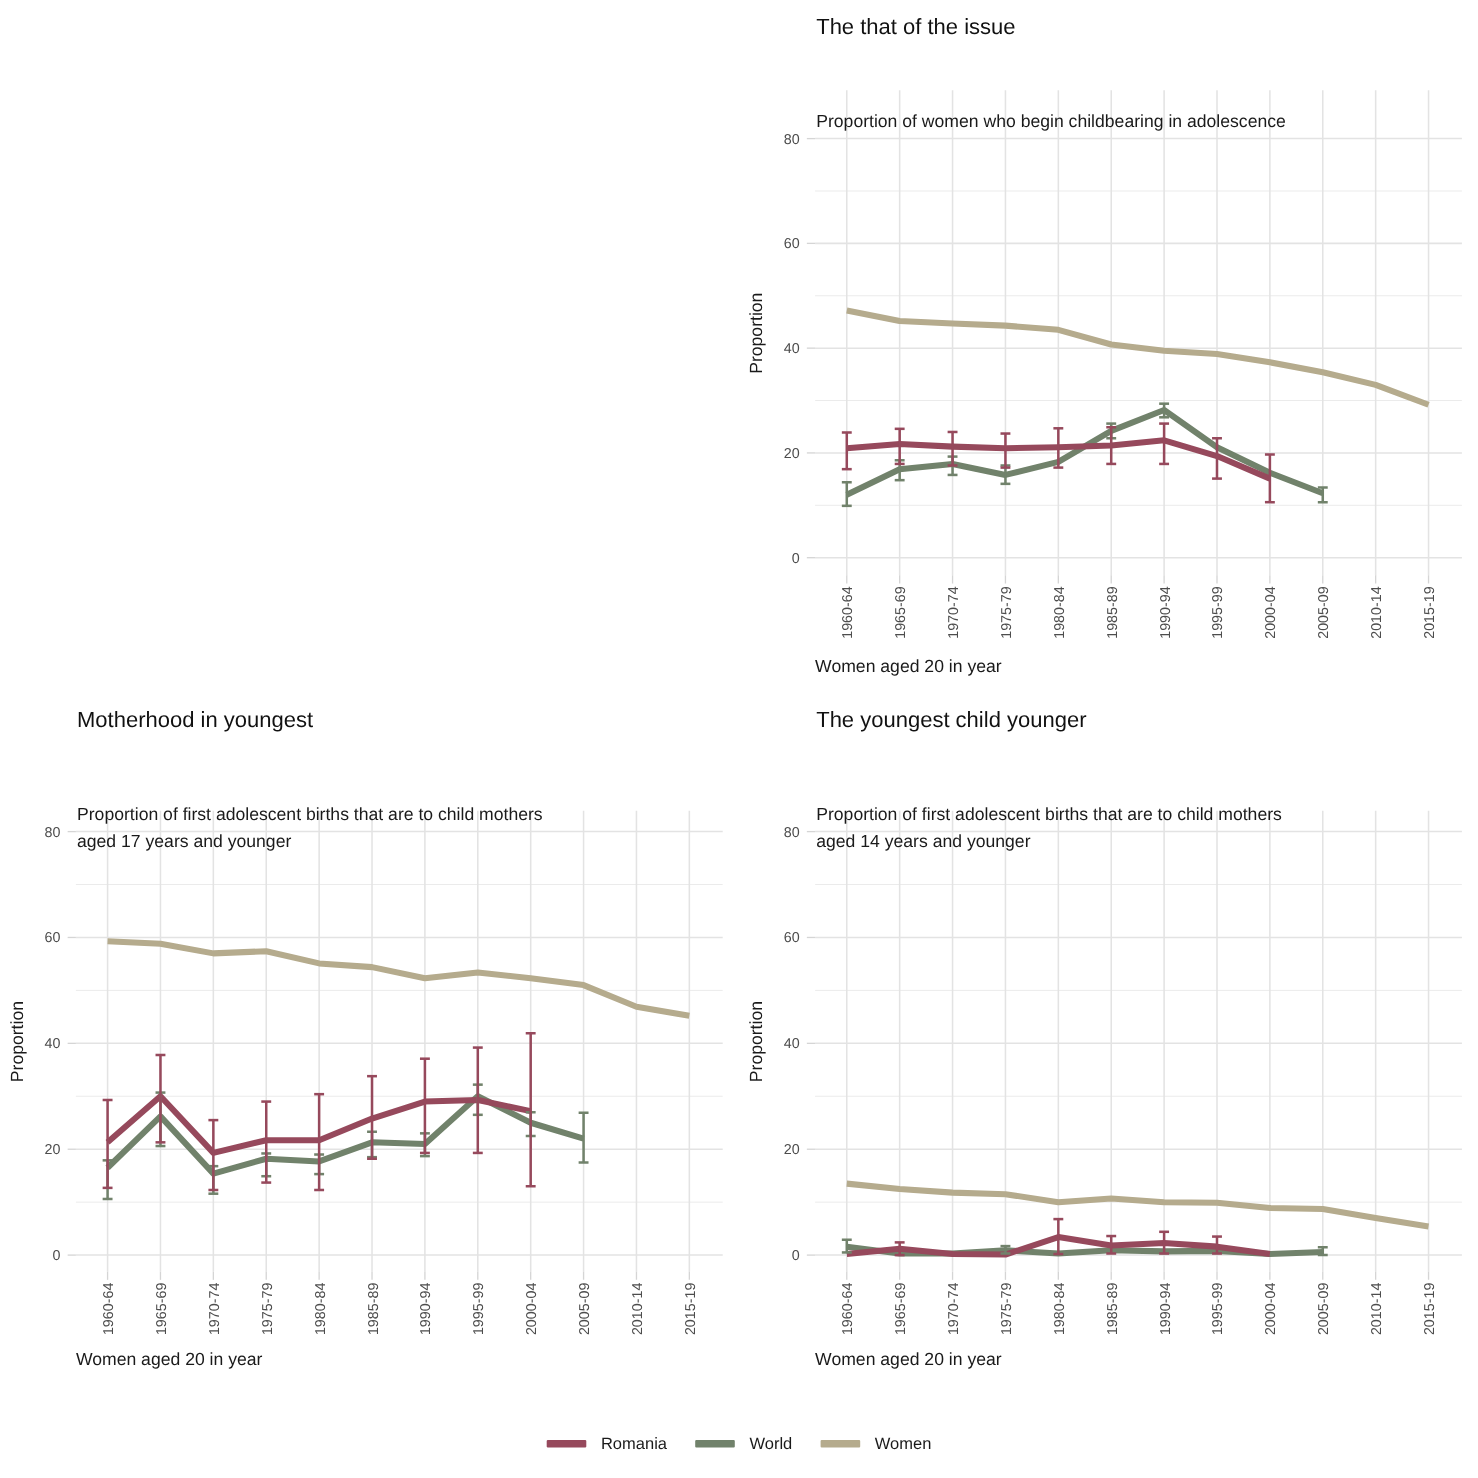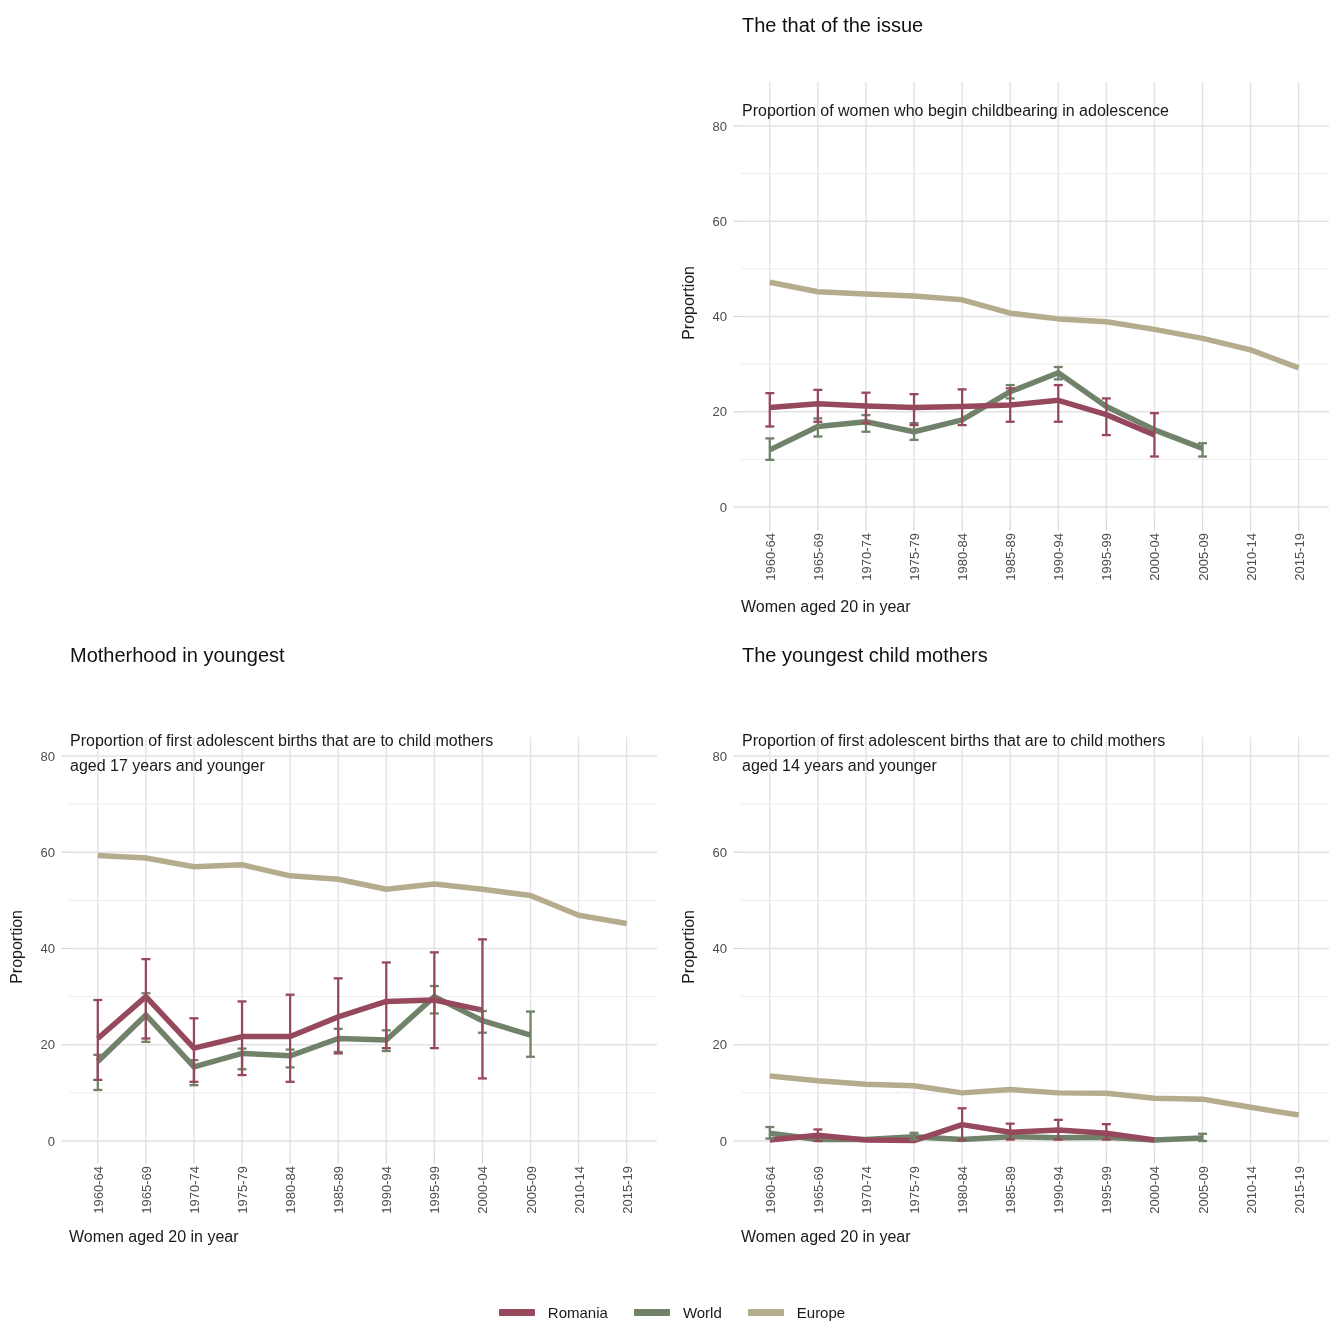--- a/index.html
+++ b/index.html
@@ -456,35 +456,35 @@
         <line x1="386.28000000000003" x2="386.28000000000003" y1="509.55625" y2="489.825" stroke="#96495C" stroke-width="2.3"></line>
         <line x1="381.78000000000003" x2="390.78000000000003" y1="489.825" y2="489.825" stroke="#96495C" stroke-width="2.3"></line>
         <line x1="381.78000000000003" x2="390.78000000000003" y1="509.55625" y2="509.55625" stroke="#96495C" stroke-width="2.3"></line>
       </g>
       <g>
         <line x1="434.36" x2="434.36" y1="509.55625" y2="494.15625" stroke="#96495C" stroke-width="2.3"></line>
         <line x1="429.86" x2="438.86" y1="494.15625" y2="494.15625" stroke="#96495C" stroke-width="2.3"></line>
         <line x1="429.86" x2="438.86" y1="509.55625" y2="509.55625" stroke="#96495C" stroke-width="2.3"></line>
       </g>
     </svg>
-  <div class="chart-title">The youngest child mothers</div>
+  <div class="chart-title">The youngest child younger</div>
   <div class="chart-subtitle">Proportion of first adolescent births that are to child mothers
 aged 14 years and younger</div>
   <div class="ytitle">
       <span>Proportion</span>
     </div>
   <div class="xtitle">Women aged 20 in year</div>
 </div>
 
 <div id="legend">
   <div class="legend-item">
     <span class="legend-swatch" style="background-color: rgb(150, 73, 92);"></span>
     <span class="legend-label">Romania</span>
   </div>
   <div class="legend-item">
     <span class="legend-swatch" style="background-color: rgb(113, 130, 107);"></span>
     <span class="legend-label">World</span>
   </div>
   <div class="legend-item">
     <span class="legend-swatch" style="background-color: rgb(181, 171, 141);"></span>
-    <span class="legend-label">Europe</span>
+    <span class="legend-label">Women</span>
   </div>
 </div>
 
 </body></html>

